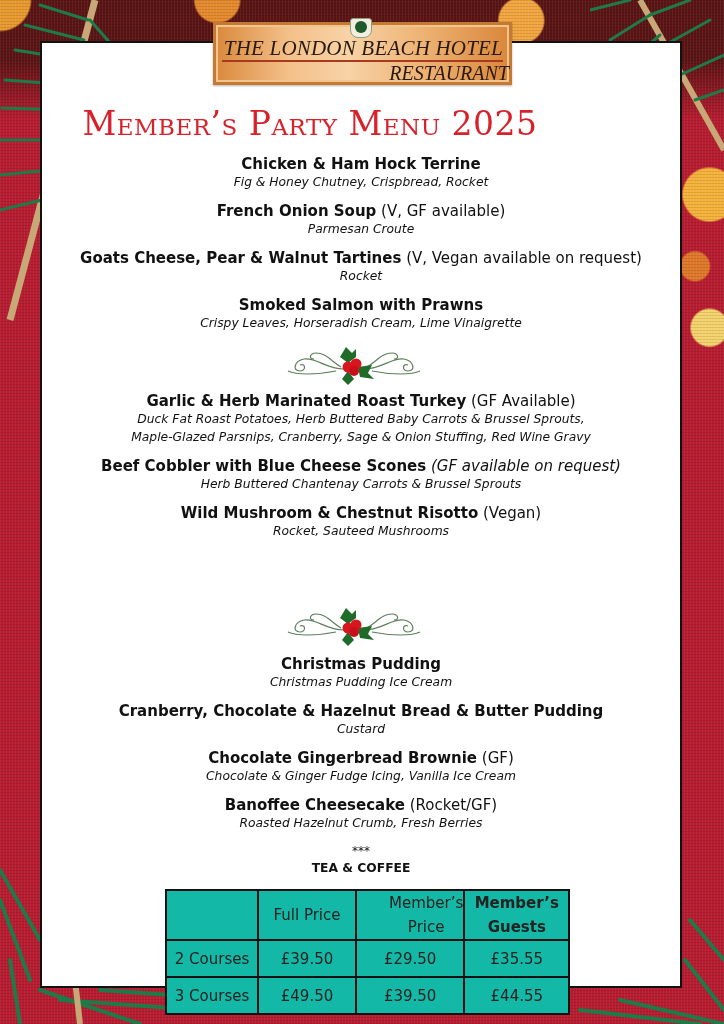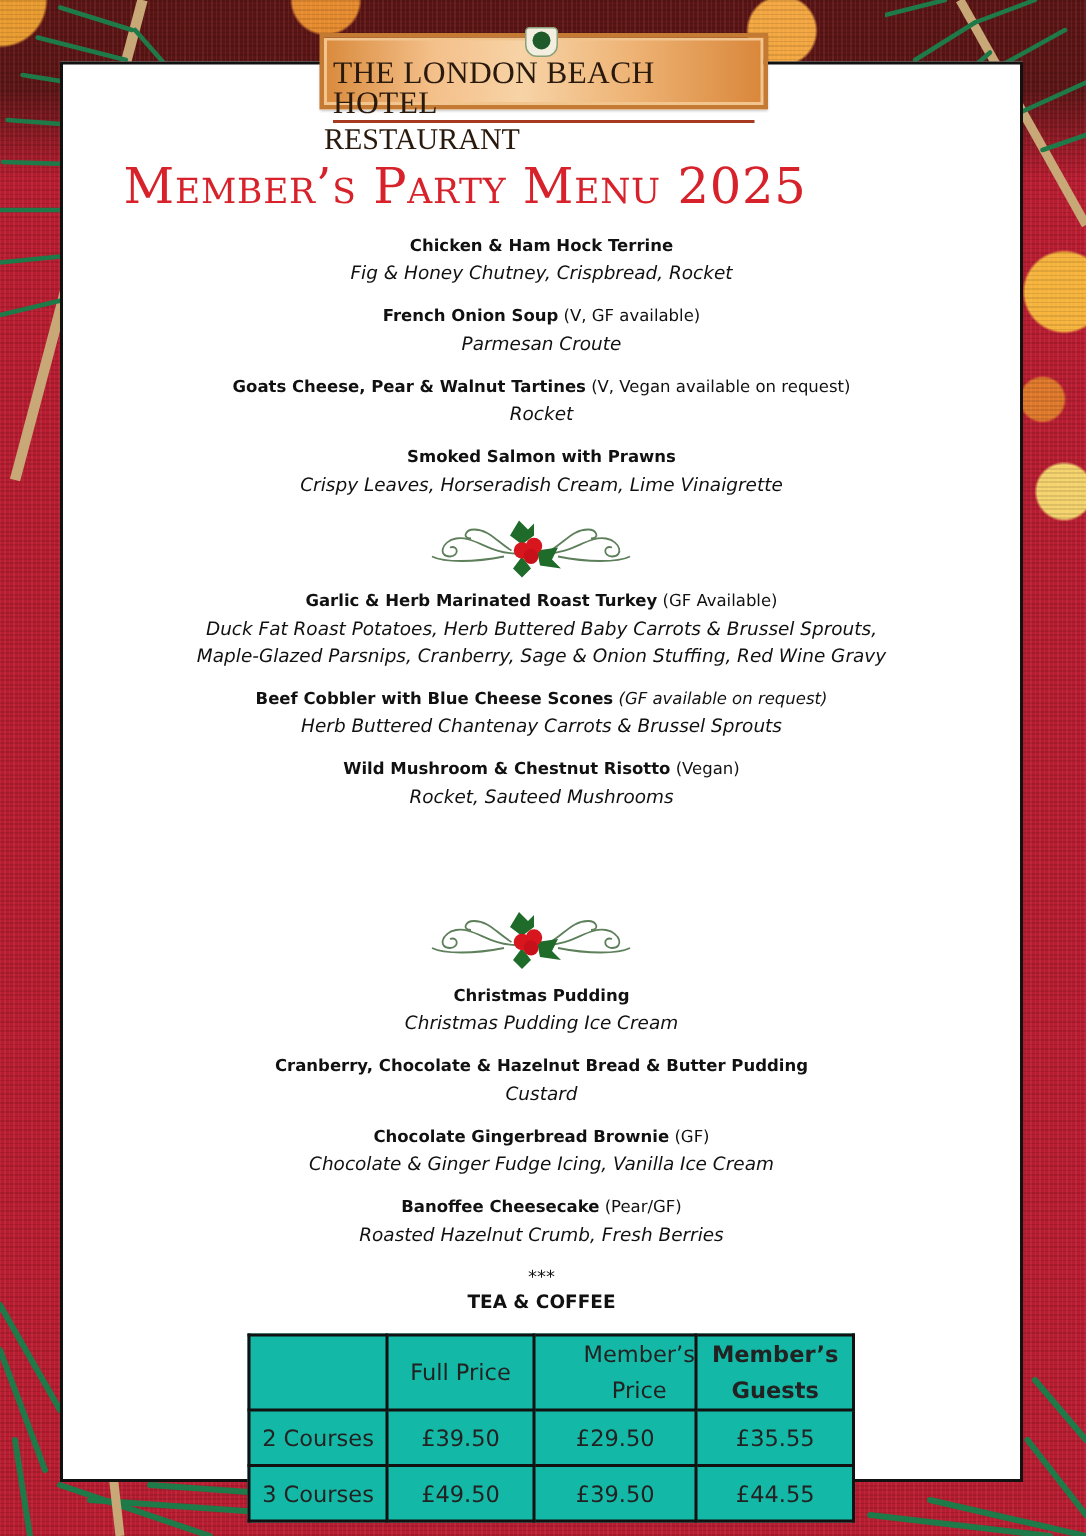--- a/index.html
+++ b/index.html
@@ -21,28 +21,29 @@
   }
   .pine { position: absolute; pointer-events: none; }
   .card {
     position: absolute;
     left: 40px; top: 41px; width: 642px; height: 947px;
     background: #fff;
     border: 2px solid #111;
   }
   .plaque {
     position: absolute;
-    left: 213px; top: 22px; width: 299px; height: 51px;
+    left: 213px; top: 22px; width: 299px; height: 63px;
     background: linear-gradient(90deg, #d98a3c 0%, #f4c08a 25%, #f7d3a6 45%, #eeb375 70%, #d9873a 100%);
     border: 3px solid #c47a32;
     box-shadow: inset 0 0 0 2px #f2c58f, 0 1px 2px rgba(0,0,0,0.3);
-    text-align: left;
+    text-align: right;
     font-family: "Liberation Serif", serif;
     color: #2a1a0d;
     z-index: 3;
+    font-style: italic;
   }
   .plaque .line1 {
     display: block;
     font-size: 21px;
     letter-spacing: 0.2px;
     margin-top: 13px;
     line-height: 20px;
     padding-bottom: 2px;
     border-bottom: 2px solid #a83a20;
     margin-left: 6px; margin-right: 6px;
@@ -79,21 +80,21 @@
   }
   .menu {
     position: absolute;
     left: 40px; width: 642px;
     text-align: center;
     color: #111;
     font-family: "DejaVu Sans", sans-serif;
     z-index: 2;
   }
   .dish { margin-bottom: 11px; }
-  .dish-name { font-size: 11px; line-height: 18px; }
+  .dish-name { font-size: 15px; line-height: 18px; }
   .dish-name b { font-weight: bold; }
   .dish-note { font-weight: normal; }
   .dish-note.italic { font-style: italic; }
   .dish-desc { font-size: 12.3px; line-height: 18px; font-style: italic; }
   .stars { font-size: 12px; line-height: 16px; }
   .tea { font-size: 12.3px; font-weight: bold; line-height: 18px; }
   table.prices {
     position: absolute;
     left: 165px; top: 889px;
     border-collapse: collapse;
@@ -253,21 +254,21 @@
   </div>
   <div class="dish">
     <div class="dish-name"><b>Cranberry, Chocolate &amp; Hazelnut Bread &amp; Butter Pudding</b><span class="dish-note"></span></div>
     <div class="dish-desc">Custard</div>
   </div>
   <div class="dish">
     <div class="dish-name"><b>Chocolate Gingerbread Brownie</b><span class="dish-note"> (GF)</span></div>
     <div class="dish-desc">Chocolate &amp; Ginger Fudge Icing, Vanilla Ice Cream</div>
   </div>
   <div class="dish">
-    <div class="dish-name"><b>Banoffee Cheesecake</b><span class="dish-note"> (Pear/GF)</span></div>
+    <div class="dish-name"><b>Banoffee Cheesecake</b><span class="dish-note"> (Rocket/GF)</span></div>
     <div class="dish-desc">Roasted Hazelnut Crumb, Fresh Berries</div>
   </div>
   <div class="stars">***</div>
   <div class="tea">TEA &amp; COFFEE</div>
 </div>
 
 <table class="prices">
   <tbody>
       <tr class="head">
     <td class="c0"></td>

